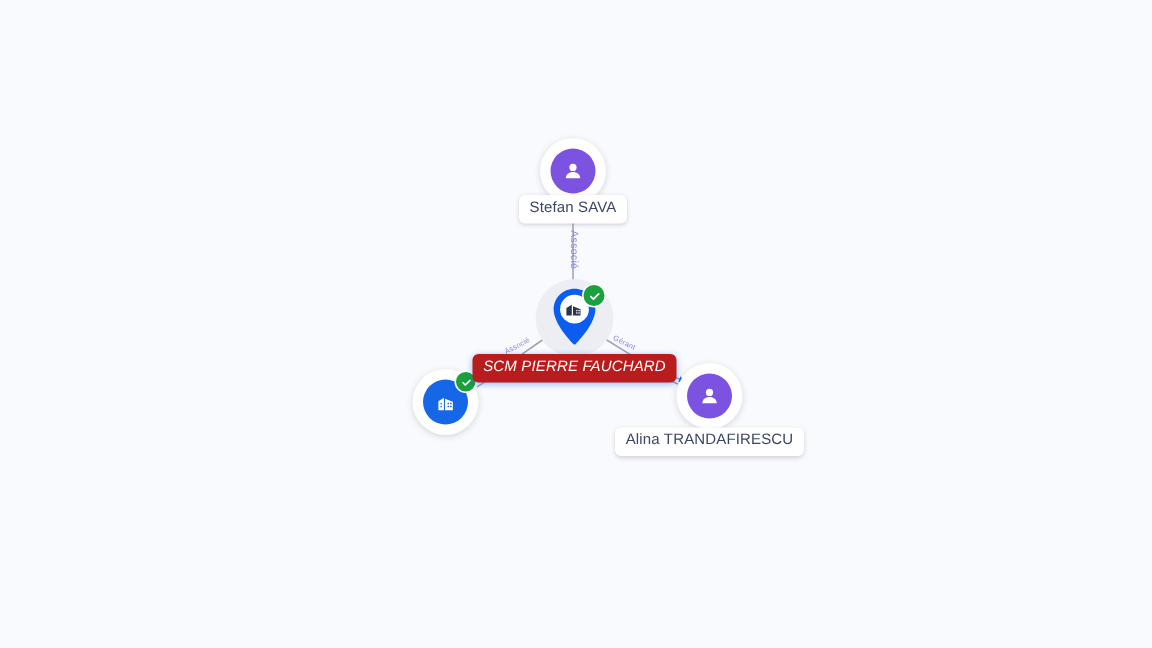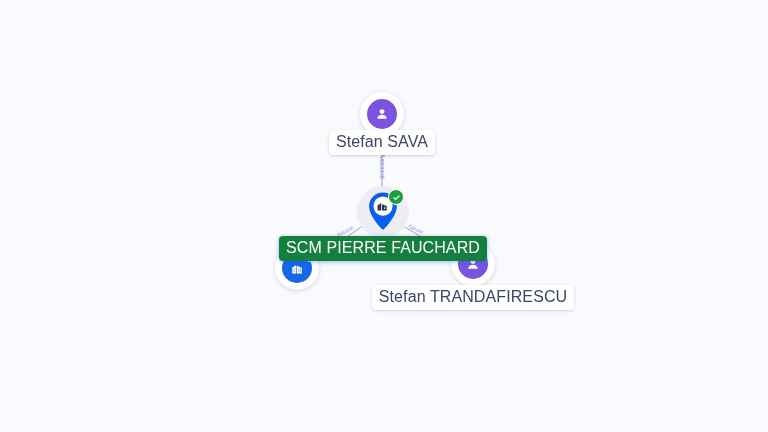--- a/index.html
+++ b/index.html
@@ -85,36 +85,37 @@
     display: flex;
     align-items: center;
     justify-content: center;
   }
 
   
   .node-label {
     margin-top: -6px;
     background: #ffffff;
     color: #3c4566;
-    font-size: 16px;
+    font-size: 10px;
     line-height: 1;
     letter-spacing: .1px;
     padding: 4px 7px 5px 7px;
     border-radius: 4px;
     box-shadow: 0 1px 3px rgba(40,50,90,.20);
     white-space: nowrap;
     position: relative;
     z-index: 5;
   }
 
   
   .node-label.selected {
-    background: #15803d;
+    background: #b91c1c;
     color: #ffffff;
     box-shadow: 0 1px 4px rgba(11,92,240,.45);
+    font-style: italic;
   }
 
   
   #node-center {
     position: absolute;
     display: flex;
     flex-direction: column;
     align-items: center;
   }
   .pin-halo {
@@ -262,16 +263,16 @@
 
   <div class="node" id="node-alina" style="left:416px; top:242px; width:114px;">
     <div class="avatar-ring">
       <div class="avatar-person">
         <svg width="16" height="16" viewBox="0 0 24 24" aria-hidden="true">
           <circle cx="12" cy="8.4" r="3.6" fill="#ffffff"></circle>
           <path d="M4.8 19.2c0-3.8 3.2-6.2 7.2-6.2s7.2 2.4 7.2 6.2z" fill="#ffffff"></path>
         </svg>
       </div>
     </div>
-    <div class="node-label" style="margin-top:-1px;">Stefan TRANDAFIRESCU</div>
+    <div class="node-label" style="margin-top:-1px;">Alina TRANDAFIRESCU</div>
   </div>
 
 </div>
 
 </body></html>

